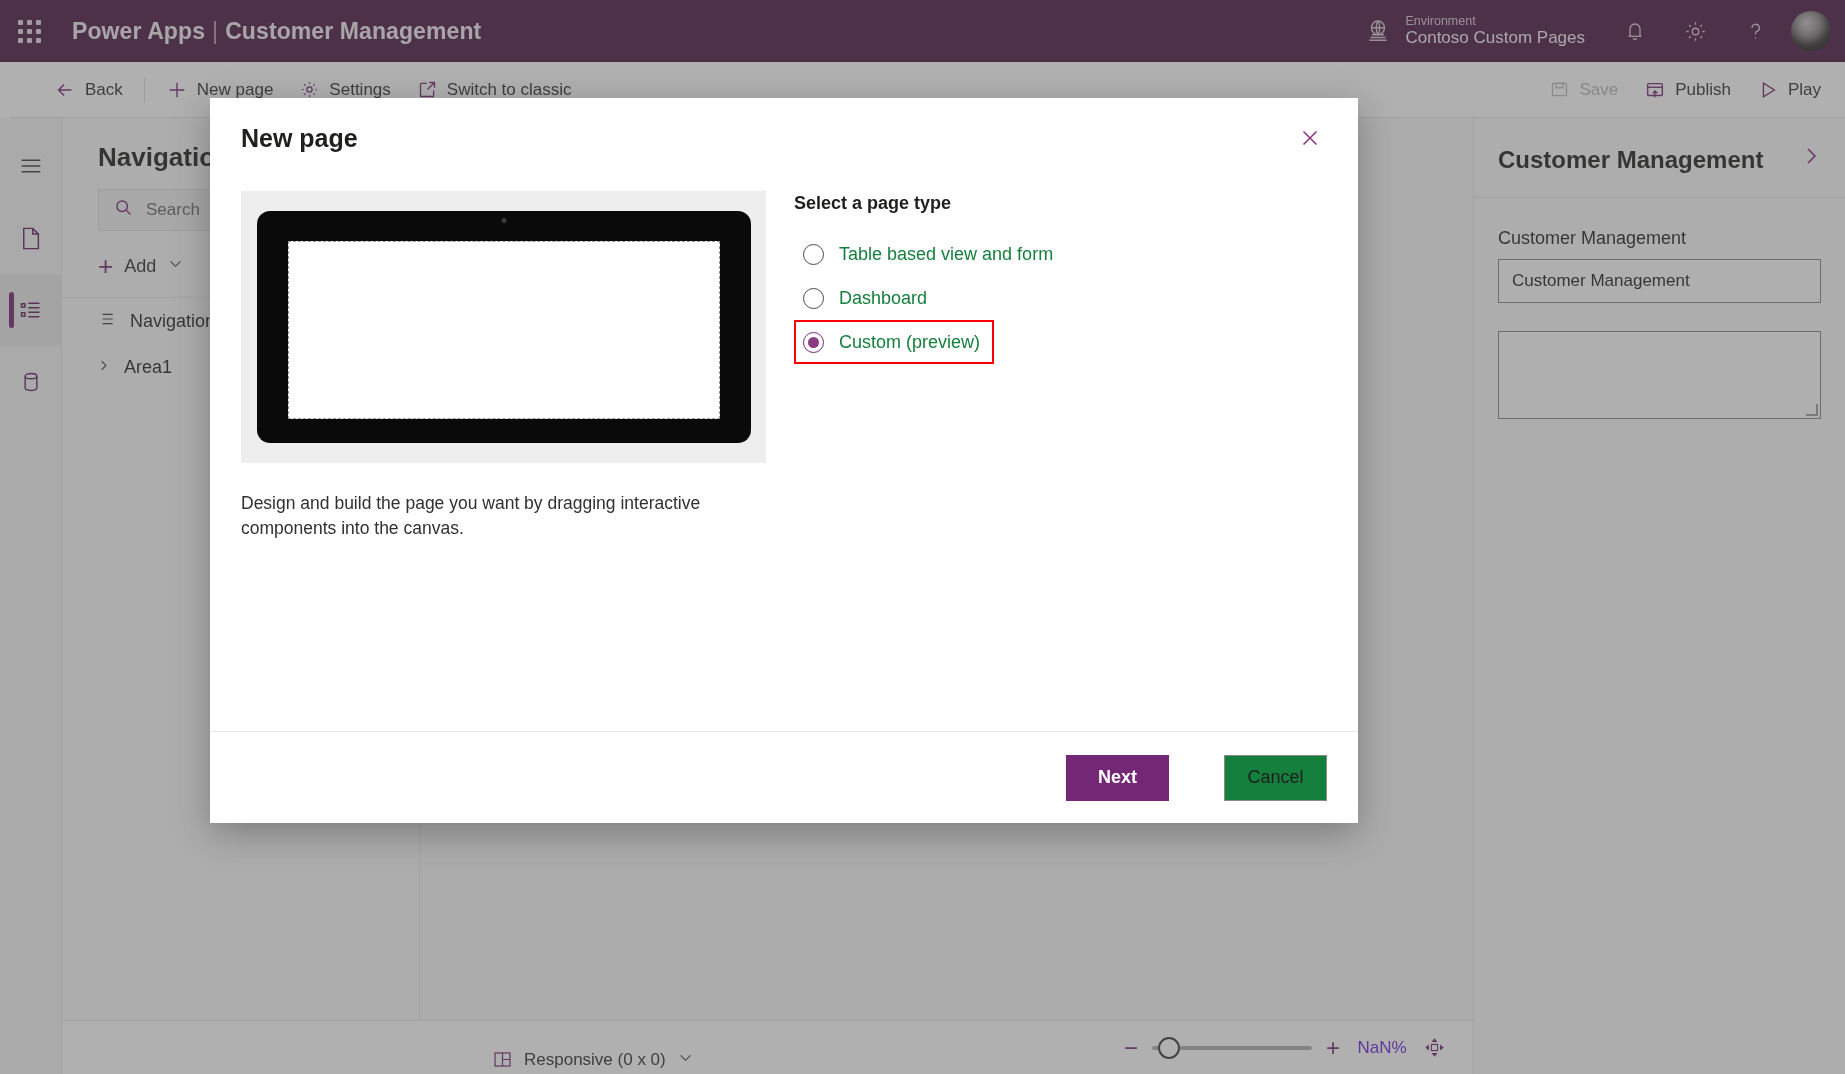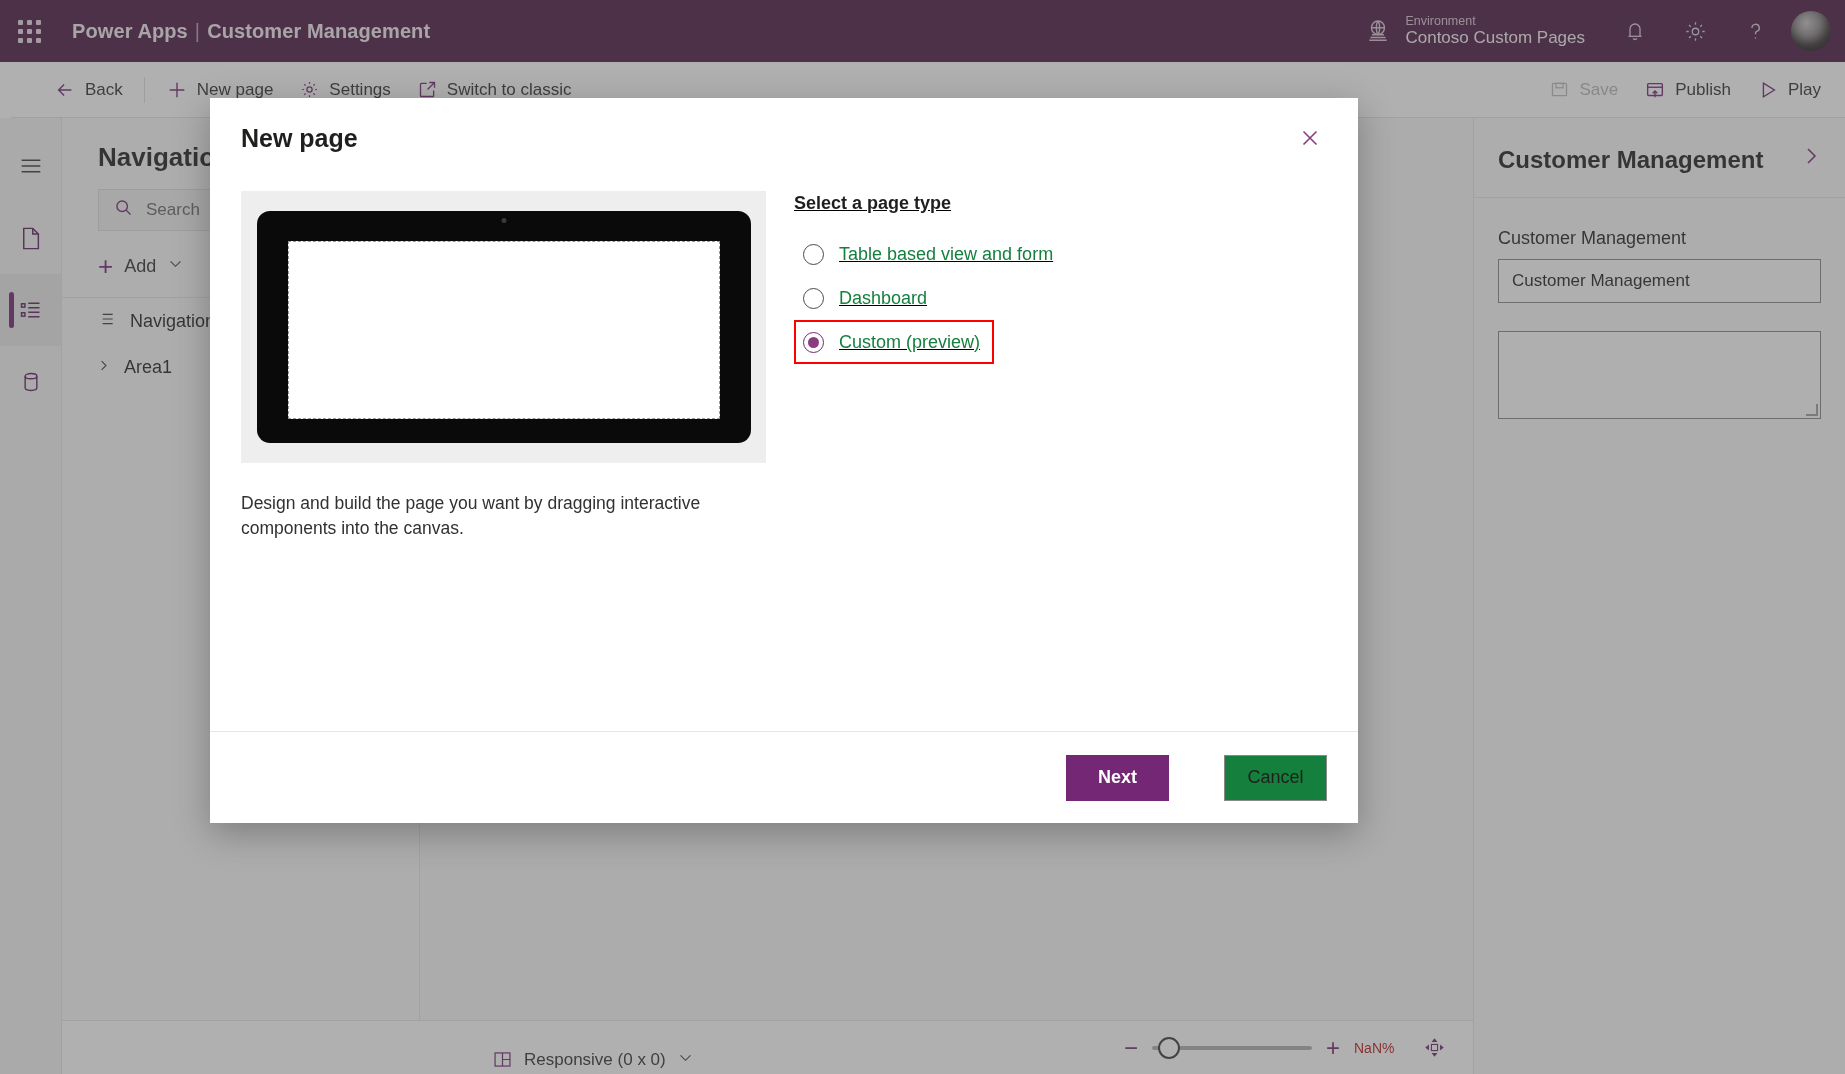--- a/index.html
+++ b/index.html
@@ -14,21 +14,21 @@
 
   
   .suitebar {
     position: absolute; left:0; top:0; width:1845px; height:62px;
     background:#4a1942; display:flex; align-items:center;
     color:#ffffff; z-index: 5;
   }
   .waffle { width:58px; height:62px; display:flex; align-items:center; justify-content:center; cursor:pointer; }
   .waffle-grid { display:grid; grid-template-columns:repeat(3,5px); grid-template-rows:repeat(3,5px); gap:4px; }
   .waffle-grid i { width:5px; height:5px; background:#e8d9e4; border-radius:1px; display:block; }
-  .brand { font-size:20px; font-weight:600; letter-spacing:.1px; color:#f2eaf0; margin-left:14px; white-space:nowrap; }
+  .brand { font-size:23px; font-weight:600; letter-spacing:.1px; color:#f2eaf0; margin-left:14px; white-space:nowrap; }
   .brand .sep { color:#b897ad; font-weight:400; margin:0 7px; }
   .suitebar-right { margin-left:auto; display:flex; align-items:center; height:62px; }
   .env-wrap { display:flex; align-items:center; gap:14px; padding-right:20px; }
   .globe-ico { width:26px; height:26px; opacity:.92; }
   .env-text { line-height:1.18; }
   .env-label { font-size:12.5px; color:#d8c4d2; }
   .env-name { font-size:17px; color:#f4eef2; font-weight:400; }
   .sb-ico-btn { width:60px; height:62px; display:flex; align-items:center; justify-content:center; cursor:pointer; }
   .sb-ico-btn svg { opacity:.93; }
   .avatar { width:40px; height:40px; border-radius:50%; margin:0 14px 0 6px;
@@ -114,21 +114,21 @@
     background:#ffffff; border-top:1px solid #e3e3e3;
     display:flex; align-items:center; z-index:2;
   }
   .status-left { display:flex; align-items:center; gap:11px; padding-left:430px; font-size:17px; color:#323130; cursor:pointer;margin-top:24px; }
   .status-left .gl { color:#742774; display:inline-flex; }
   .status-right { margin-left:auto; display:flex; align-items:center; gap:14px; padding-right:28px; }
   .zoom-minus, .zoom-plus { color:#742774; font-size:24px; line-height:1; font-weight:300; cursor:pointer; }
   .slider { position:relative; width:160px; height:4px; background:#b3b0ad; border-radius:2px; cursor:pointer; }
   .slider-thumb { position:absolute; left:6px; top:-9px; width:22px; height:22px; border-radius:50%;
                   background:#ffffff; border:2px solid #3b3a39; }
-  .zoom-val { font-size:14px; color:#b91c1c; min-width:56px; }
+  .zoom-val { font-size:17px; color:#6d28d9; min-width:56px;text-align:center; }
   .fit-ico { color:#742774; display:inline-flex; cursor:pointer; }
 
   
   .overlay { position:absolute; inset:0; background:rgba(80,80,80,.45); z-index:20; }
   .modal {
     position:absolute; left:210px; top:98px; width:1148px; height:725px;
     background:#ffffff; box-shadow:0 10px 34px rgba(0,0,0,.28); z-index:25;
     display:flex; flex-direction:column;
   }
   .modal-head { display:flex; align-items:flex-start; padding:26px 30px 0 31px; }
@@ -146,21 +146,21 @@
   }
   .device::before {
     content:""; position:absolute; top:7px; left:50%; transform:translateX(-50%);
     width:5px; height:5px; border-radius:50%; background:#3a3a3a;
   }
   .device-screen {
     width:432px; height:178px; background:#ffffff;
     border:1px dashed #9a9a9a; margin-top:6px;
   }
   .preview-desc { font-size:17.5px; line-height:1.45; color:#323130; margin-top:28px; width:480px; }
-  .options-col { flex:1; padding-top:2px;text-decoration:underline; }
+  .options-col { flex:1; padding-top:2px; }
   .options-title { font-size:18px; font-weight:600; color:#201f1e; margin-bottom:18px; }
   .radio-row { display:flex; align-items:center; gap:15px; height:44px; padding-left:9px; cursor:pointer; }
   .radio-row.selected-hl {
     border:2px solid #ff0000; width:200px; padding-left:7px;
   }
   .radio {
     width:21px; height:21px; border-radius:50%; border:1.6px solid #4a4a4a;
     background:#fff; flex:none; position:relative;
   }
   .radio.on { border-color:#742774; }

